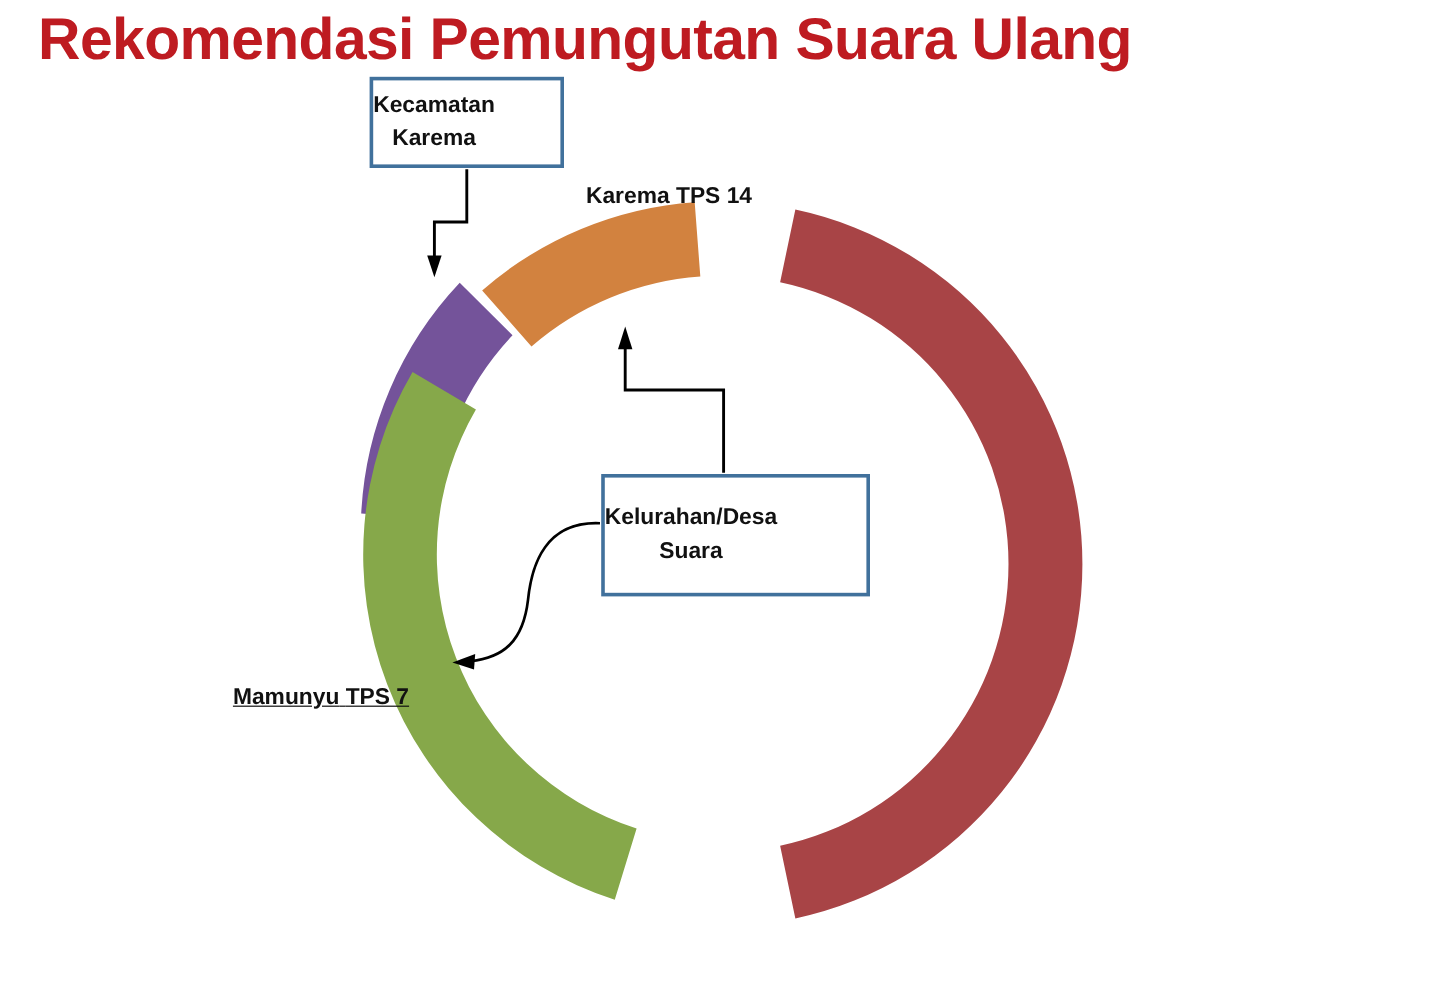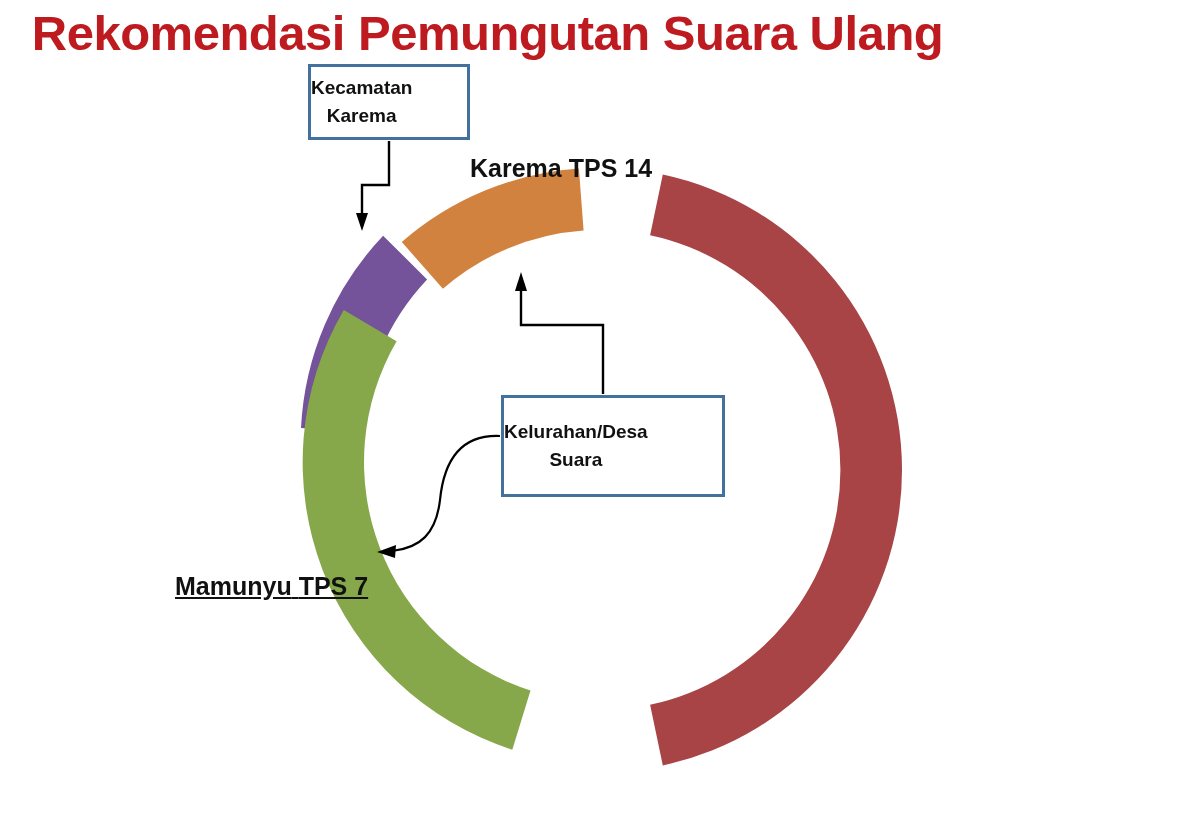--- a/index.html
+++ b/index.html
@@ -38,21 +38,21 @@
   #donut {
     position: absolute;
     left: 0;
     top: 0;
     width: 1200px;
     height: 826px;
   }
   
   .arc-label {
     position: absolute;
-    font-size: 25px;
+    font-size: 19px;
     font-weight: bold;
     color: #111111;
     line-height: 1.45;
     text-align: center;
     white-space: nowrap;
   }
   #label-karema  { left: 470px; top: 150px; width: 175px; }
   #label-losso   { left: 160px; top: 288px; width: 185px; }
   #label-mamunyu { left: 175px; top: 568px; width: 185px; text-decoration: underline; }
   #label-total   { left: 900px; top: 443px; width: 160px; text-align: left; }

